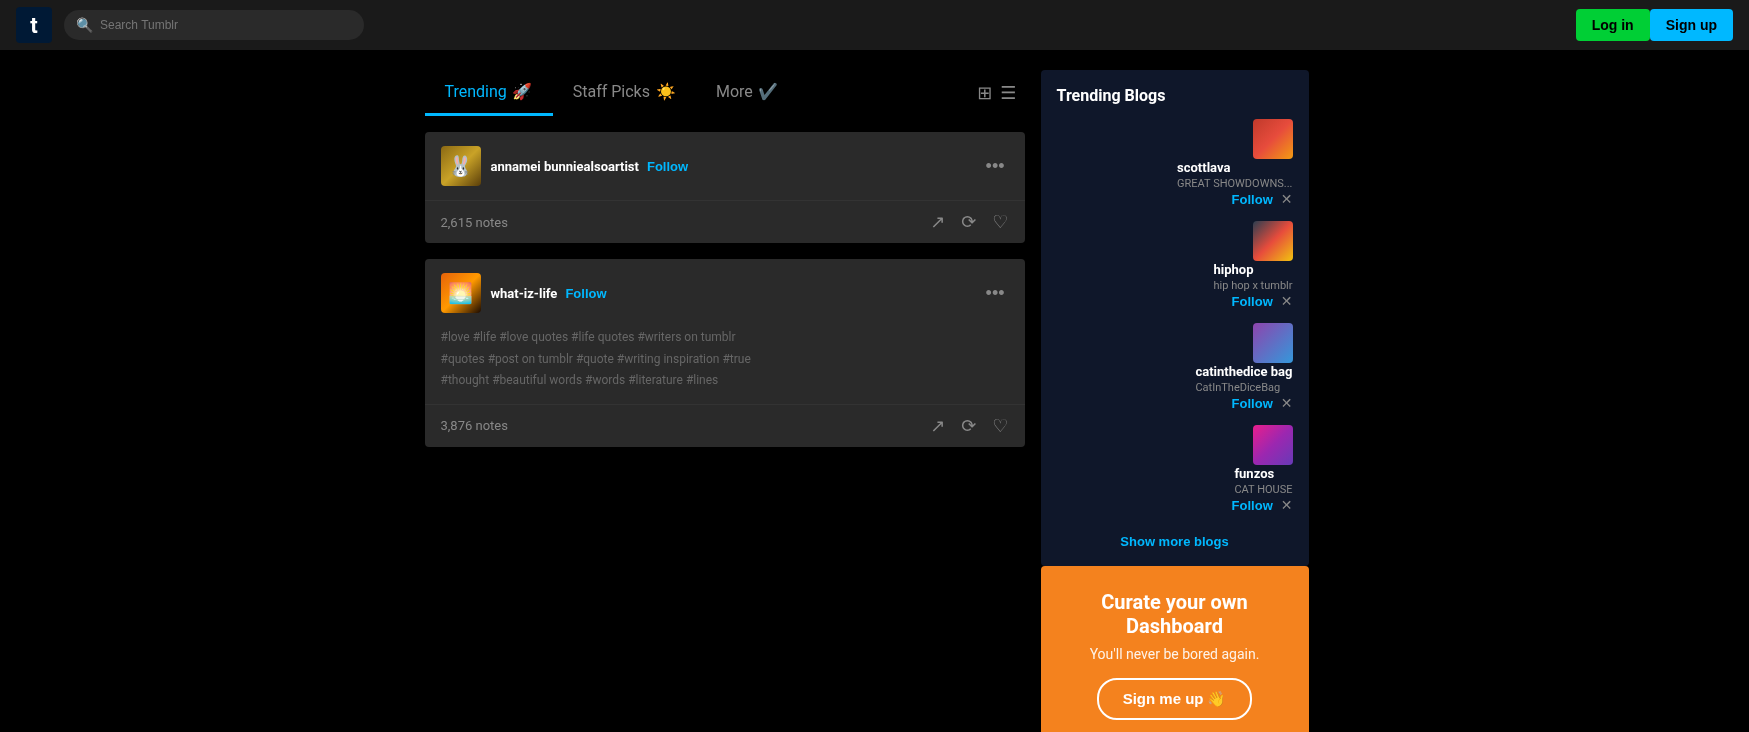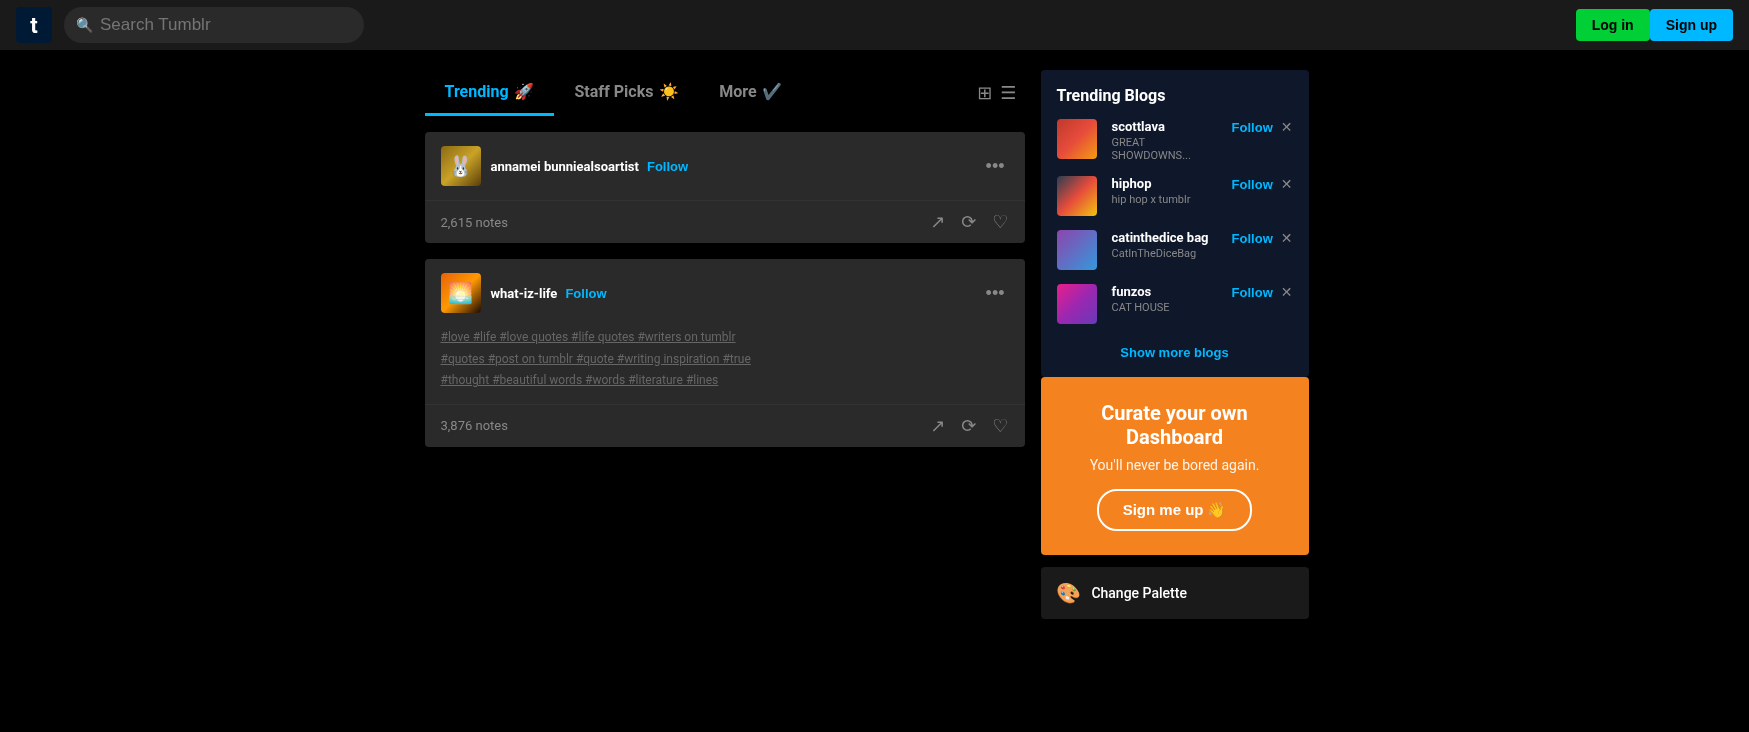--- a/index.html
+++ b/index.html
@@ -30,21 +30,21 @@
       border-radius: 4px;
       display: flex; align-items: center; justify-content: center;
       font-size: 22px; font-weight: bold; color: #fff;
     }
     .search-bar {
       background: #2a2a2a;
       border: none;
       border-radius: 20px;
       padding: 8px 16px 8px 36px;
       color: #84cc16;
-      font-size: 17px;
+      font-size: 12px;
       width: 300px;
       outline: none;
     }
     .search-wrapper {
       position: relative;
       display: flex; align-items: center;
     }
     .search-icon-pos {
       position: absolute;
       left: 12px;
@@ -92,21 +92,21 @@
     
     .tabs {
       display: flex;
       align-items: center;
       margin-bottom: 16px;
       gap: 0;
     }
     .tab {
       padding: 12px 20px;
       font-size: 16px;
-      font-weight: 700;
+      font-weight: 400;
       color: #888;
       cursor: pointer;
       border-bottom: 3px solid transparent;
       display: flex; align-items: center; gap: 6px;
     }
     .tab.active {
       color: #00b8ff;
       border-bottom: 3px solid #00b8ff;
     }
     .tab-spacer { flex: 1; }
@@ -208,23 +208,24 @@
     .sidebar-title {
       font-size: 16px;
       font-weight: bold;
       color: #fff;
       margin-bottom: 14px;
     }
 
     
     .blog-item {
       display: flex;
-      align-items: flex-start;
-      gap: 15px;
+      align-items: flex-end;
+      gap: 1px;
       margin-bottom: 14px;
+      flex-direction: column;
     }
     .blog-avatar {
       width: 40px; height: 40px;
       border-radius: 4px;
       flex-shrink: 0;
     }
     .blog-info { flex: 1; }
     .blog-name { font-size: 13px; font-weight: bold; color: #fff; }
     .blog-subtitle { font-size: 11px; color: #888; margin-top: 2px; }
     .blog-actions { display: flex; align-items: center; gap: 8px; }
@@ -374,21 +375,21 @@
     <div class="post-card">
       <div class="post-header">
         <div class="avatar-placeholder avatar-2" style="width:40px;height:40px;border-radius:4px;background:linear-gradient(135deg,#e6620a,#ff9900,#1a0a00);display:flex;align-items:center;justify-content:center;font-size:20px;">🌅</div>
         <div class="post-user-info">
           <span class="username">what-iz-life</span>
           <button class="follow-btn-inline">Follow</button>
         </div>
         <button class="post-menu">•••</button>
       </div>
       <div class="post-content">
-        <div class="tags" style="white-space:pre-line;text-decoration:underline;">#love  #life  #love quotes  #life quotes  #writers on tumblr
+        <div class="tags" style="white-space:pre-line;">#love  #life  #love quotes  #life quotes  #writers on tumblr
 #quotes  #post on tumblr  #quote  #writing inspiration  #true
 #thought  #beautiful words  #words  #literature  #lines</div>
       </div>
       <div class="post-footer">
         <span class="notes">3,876 notes</span>
         <div class="post-actions">
           <button class="action-btn">↗</button>
           <button class="action-btn">⟳</button>
           <button class="action-btn">♡</button>
         </div>

